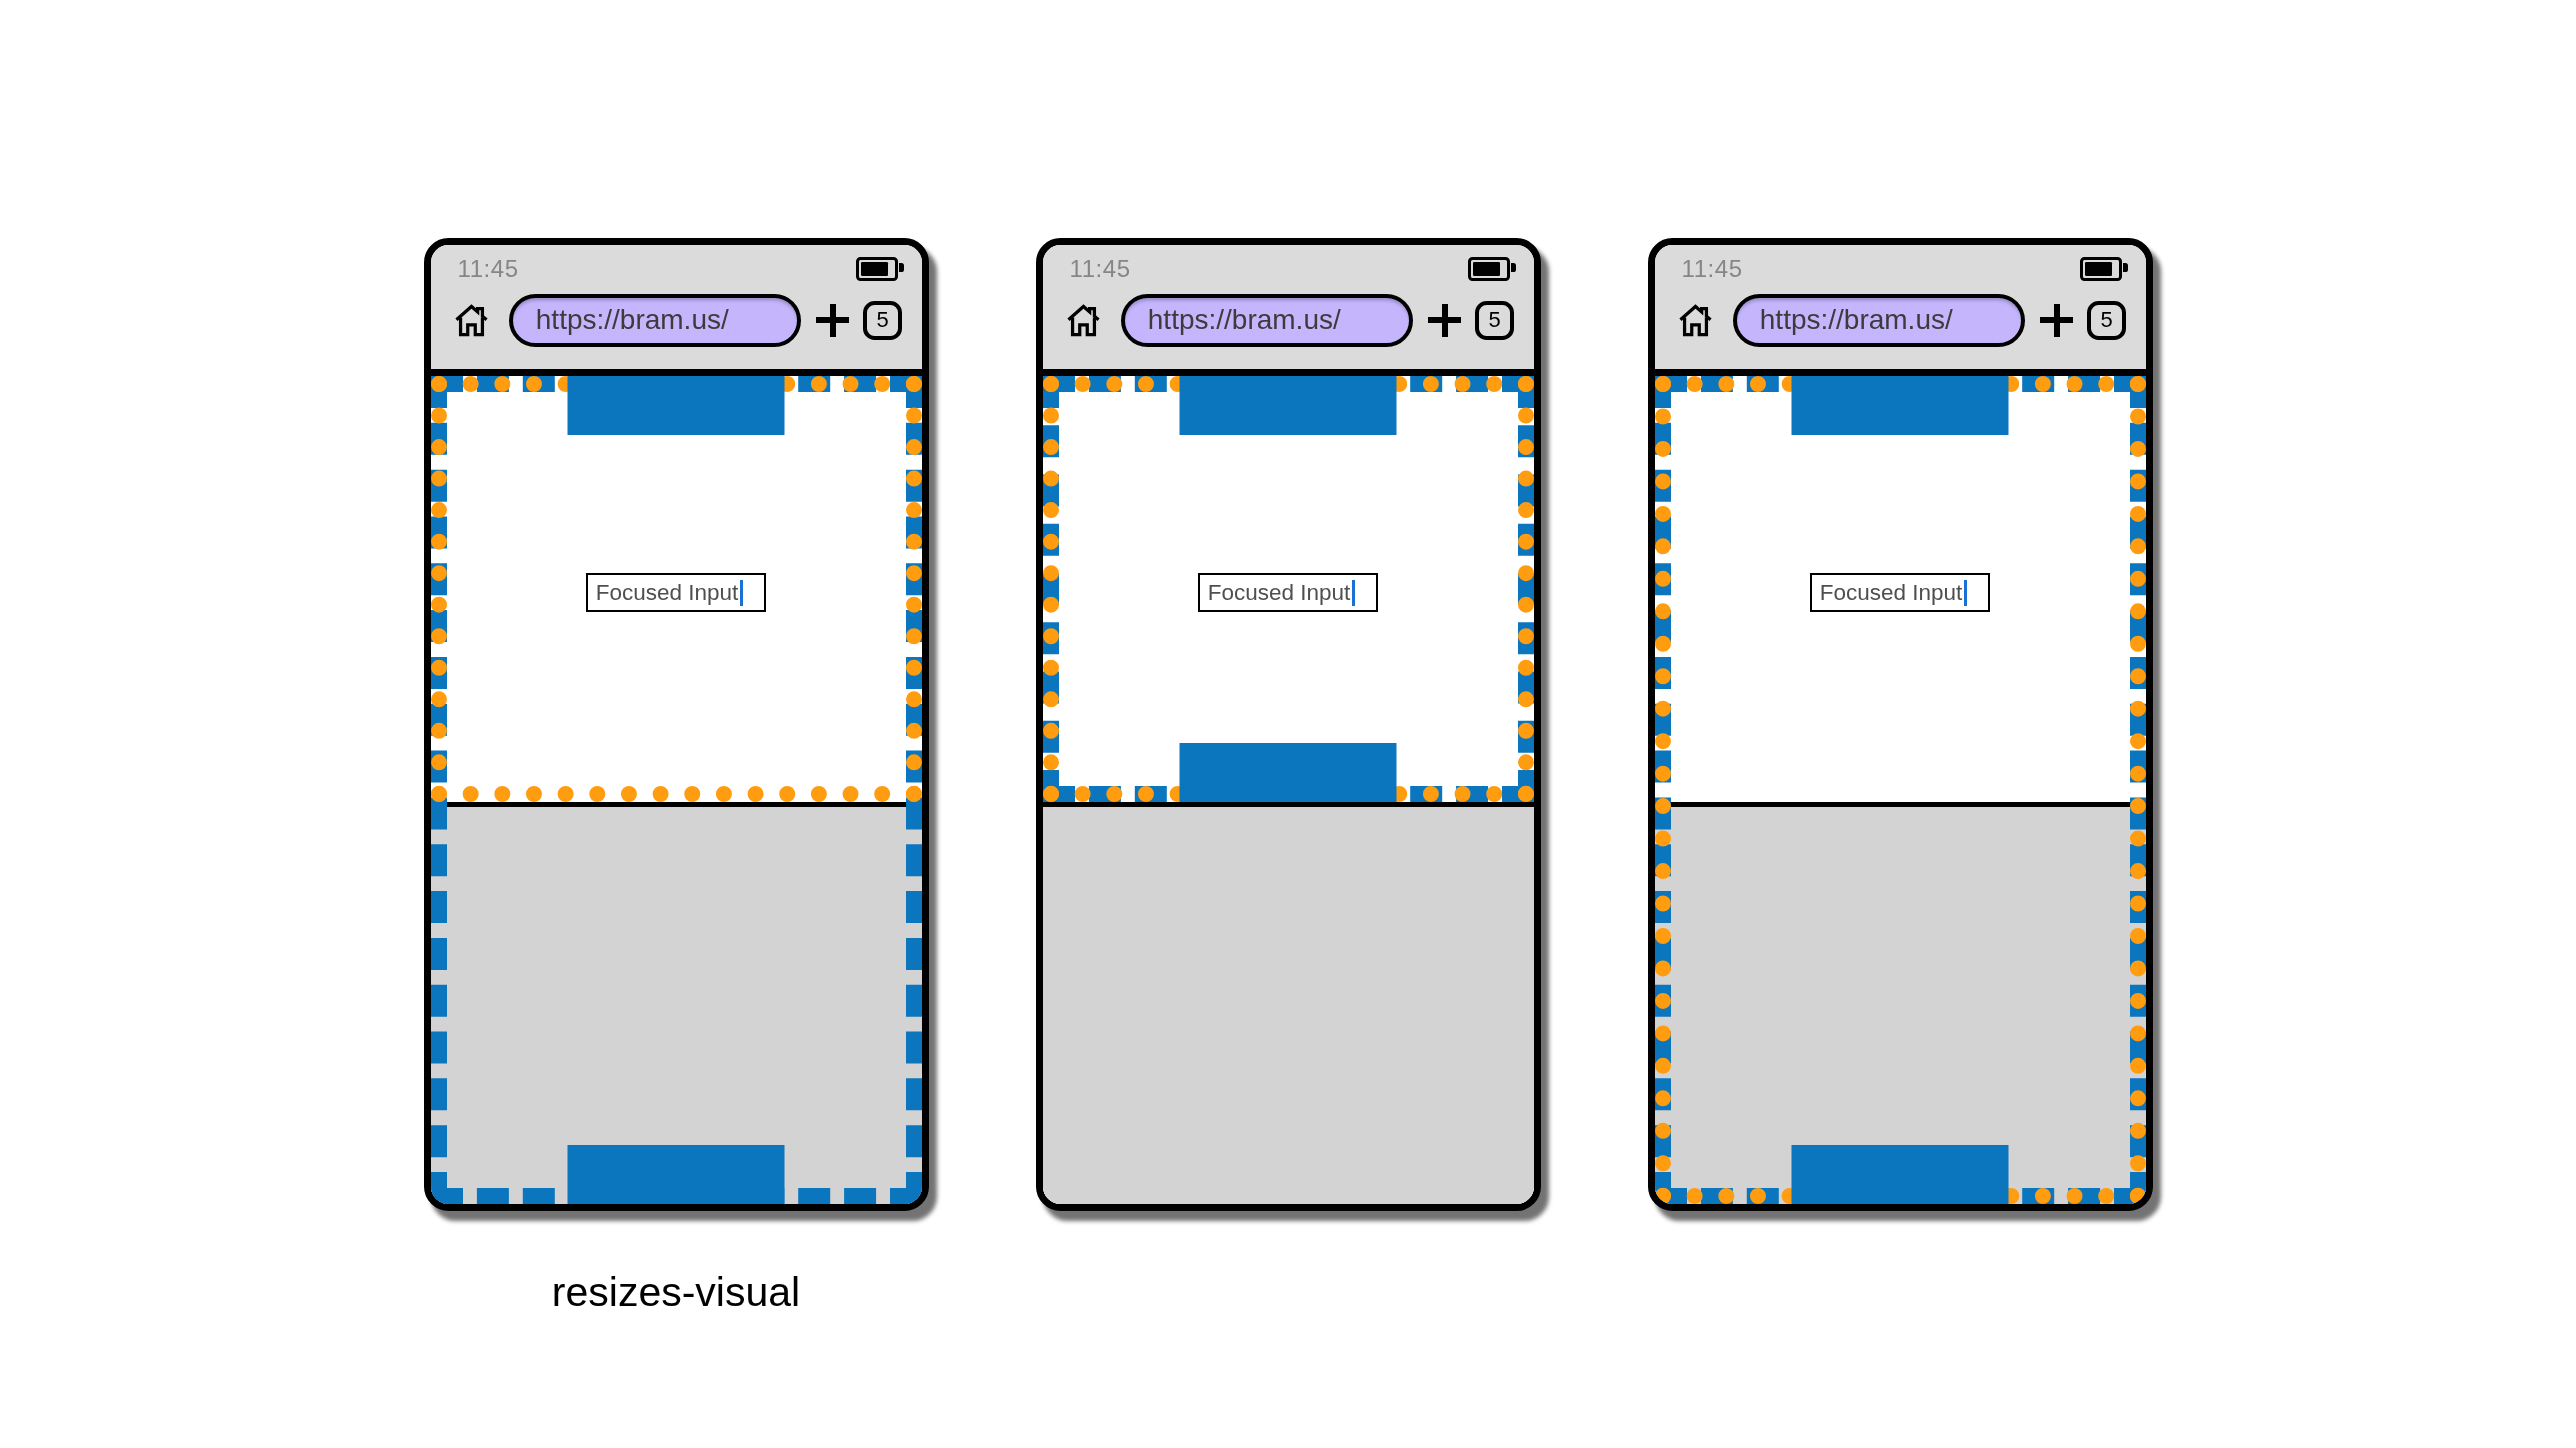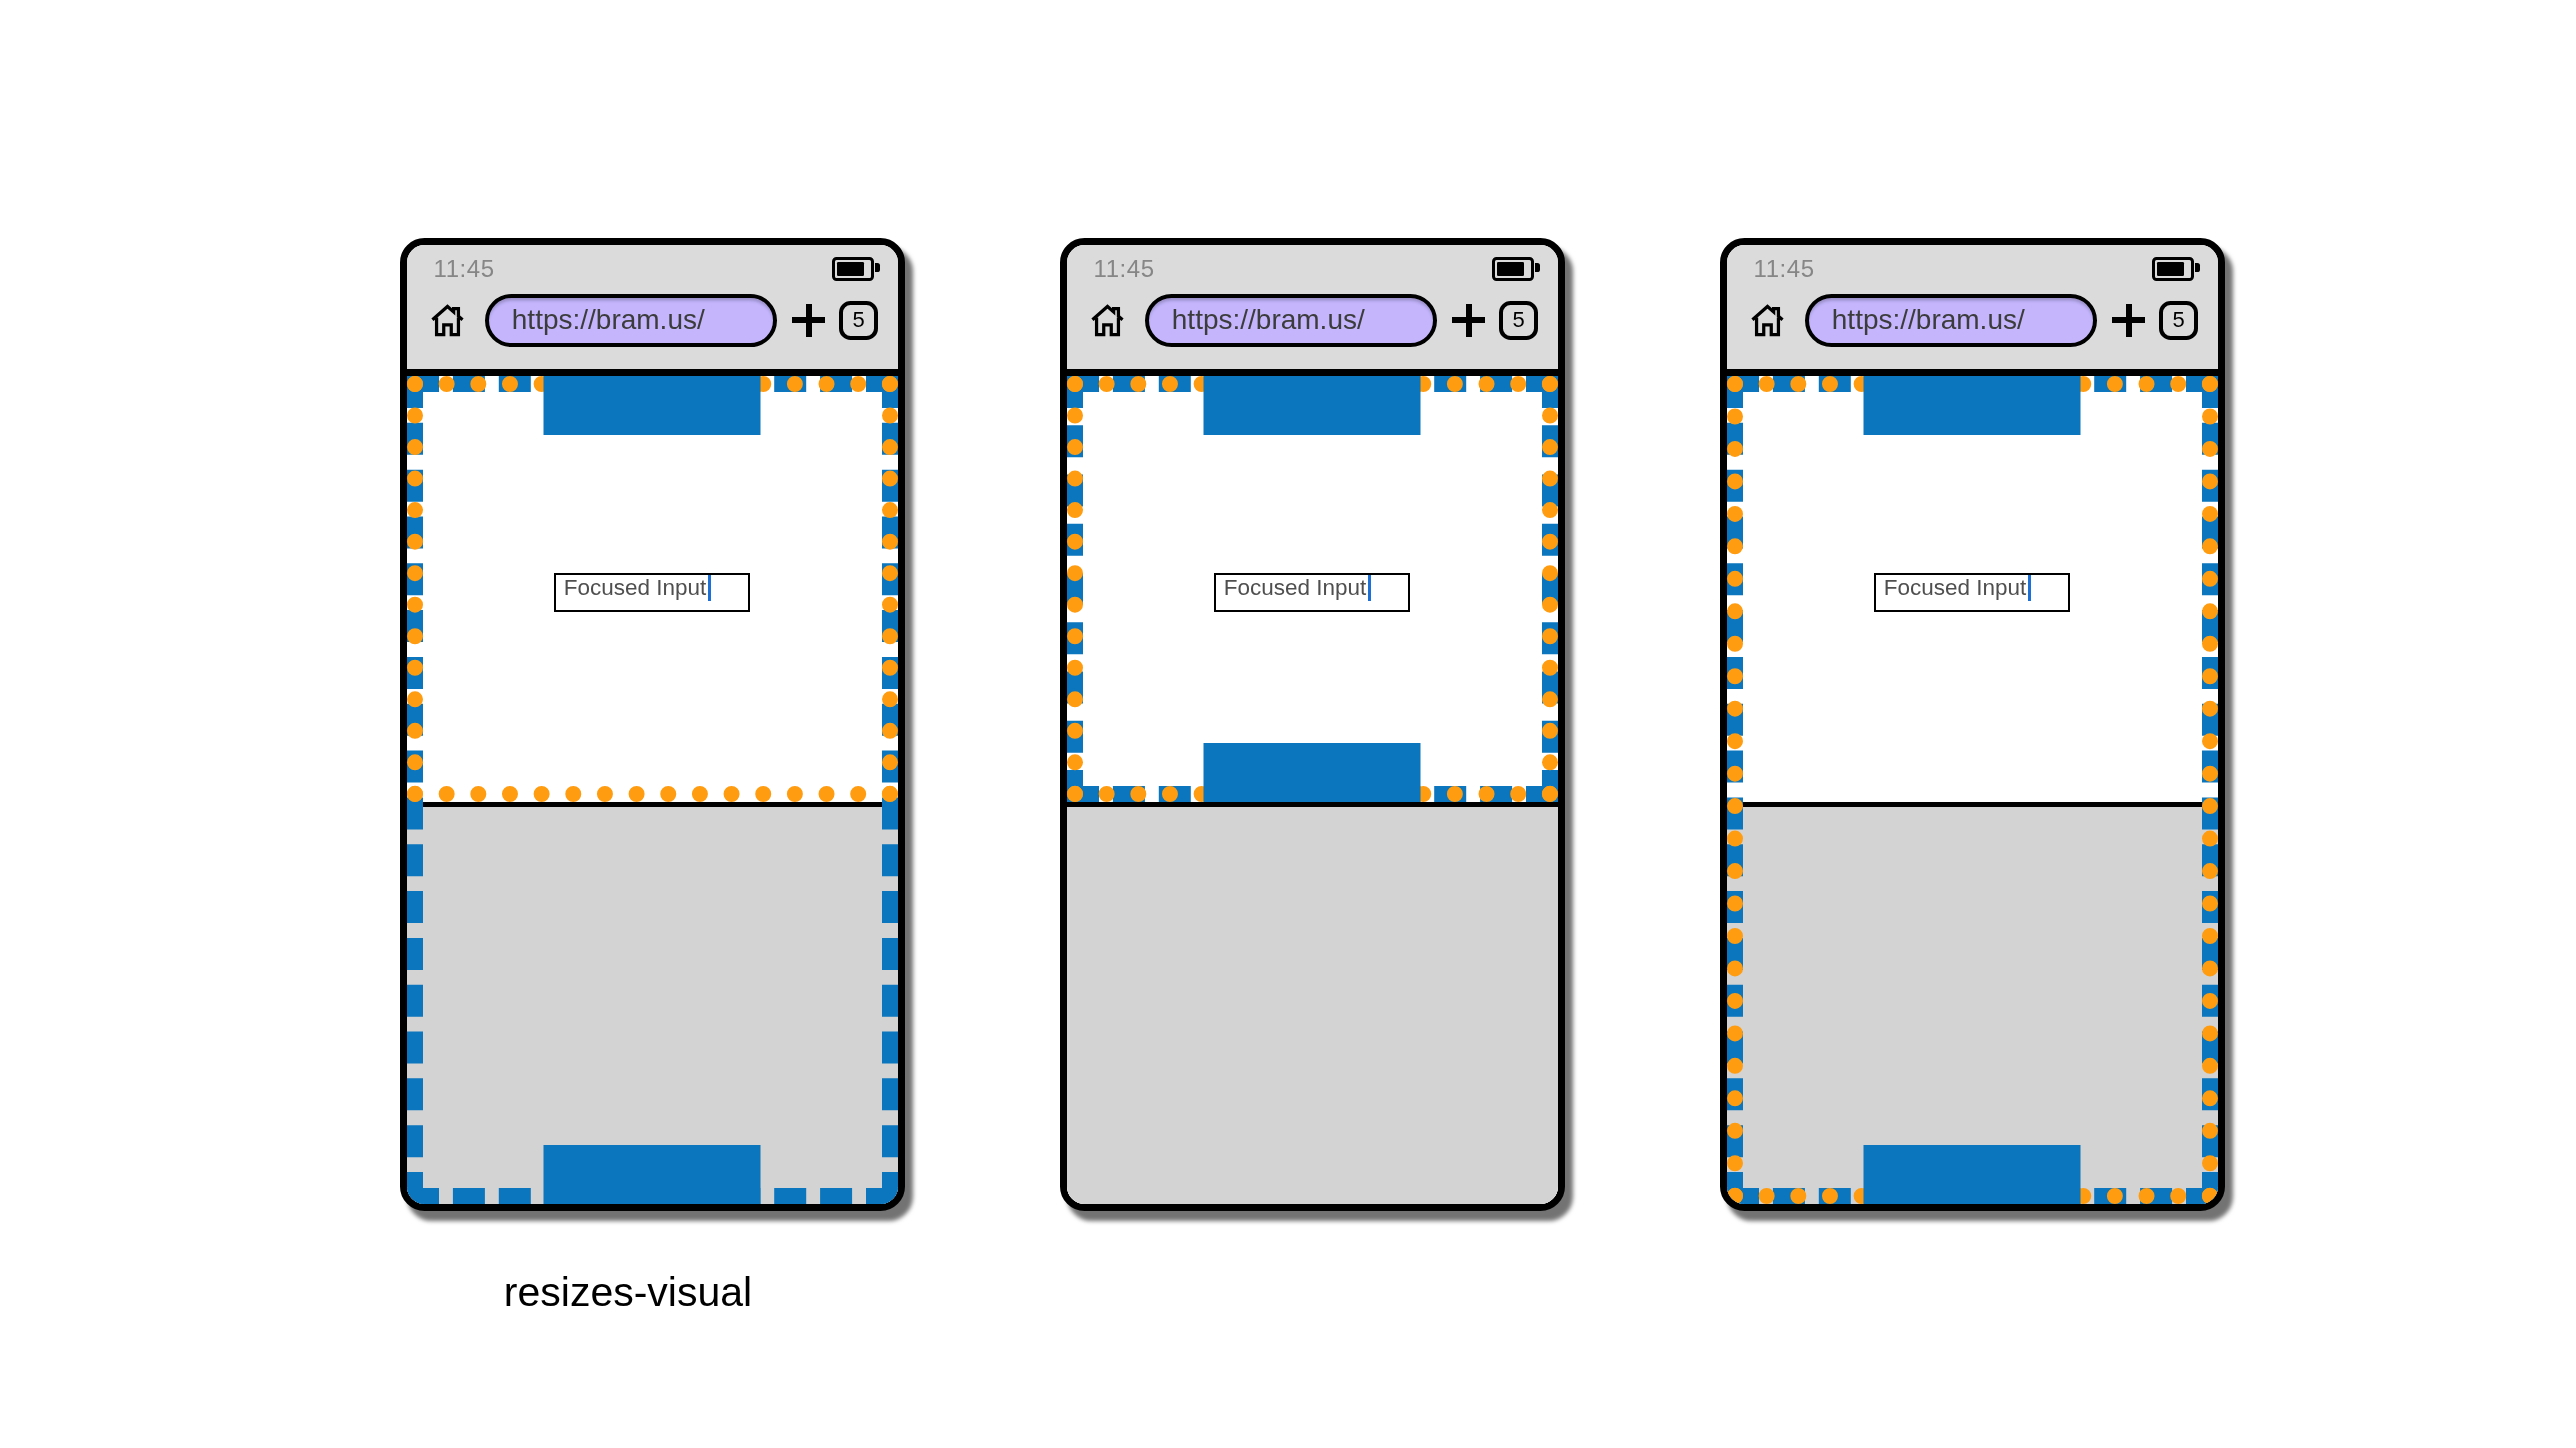--- a/index.html
+++ b/index.html
@@ -32,21 +32,20 @@
     width: 505px;
     height: 973px;
     border: 7px solid #000;
     border-radius: 24.5px;
     background: #ffffff;
     overflow: hidden;
     display: flex;
     flex-direction: column;
     box-shadow: 7.7px 9.7px 4.5px rgba(0,0,0,0.55);
     position: relative;
-    margin-left: 48px;
   }
   
   .chrome {
     box-sizing: content-box;
     height: 115px;
     background: #dbdbdb;
     border-bottom: 7px solid #000;
     padding: 9px 19.3px 0 20.6px;
     flex: 0 0 auto;
   }
@@ -201,27 +200,27 @@
   .m3 .lv { bottom: 0; }
   .m3 .vv { bottom: 0; }
   .m3 .bar-footer { bottom: 0; }
   
   .input {
     position: absolute;
     top: 197px;
     left: 50%;
     transform: translateX(-50%);
     box-sizing: border-box;
-    width: 196px;
+    width: 180px;
     height: 39px;
     background: #fff;
     border: 2.6px solid #000;
     z-index: 6;
     display: flex;
-    align-items: flex-start;
+    align-items: center;
     padding-left: 7.7px;
   }
   .input-text {
     font-size: 22.5px;
     color: #4f4f4f;
     white-space: nowrap;
   }
   .caret {
     display: inline-block;
     width: 3.2px;

